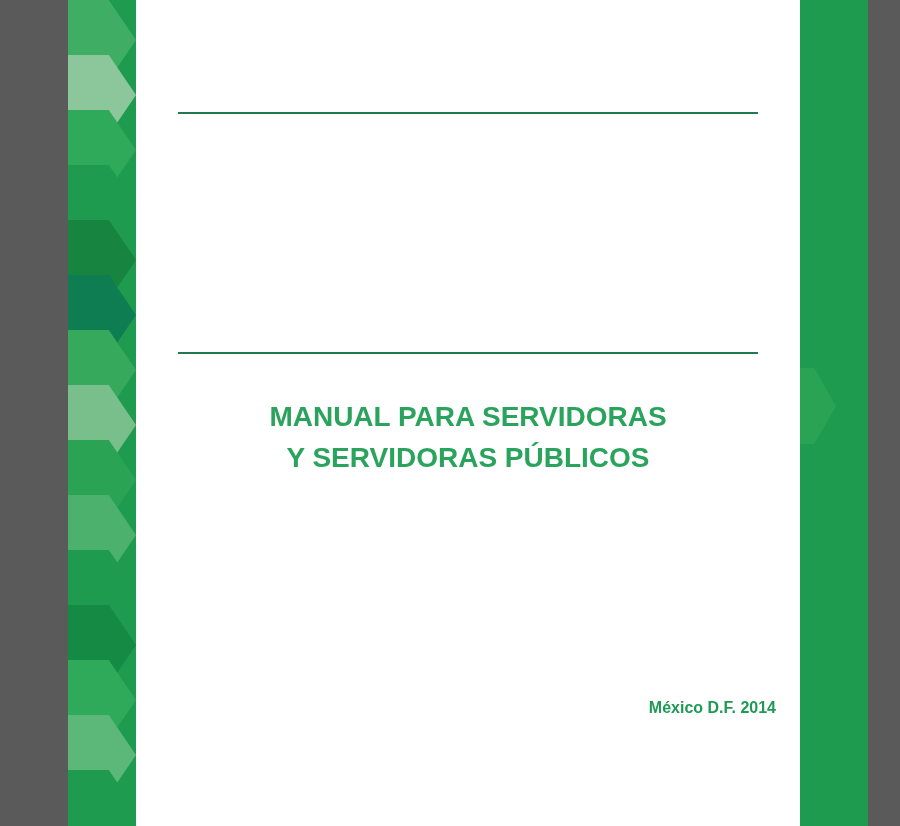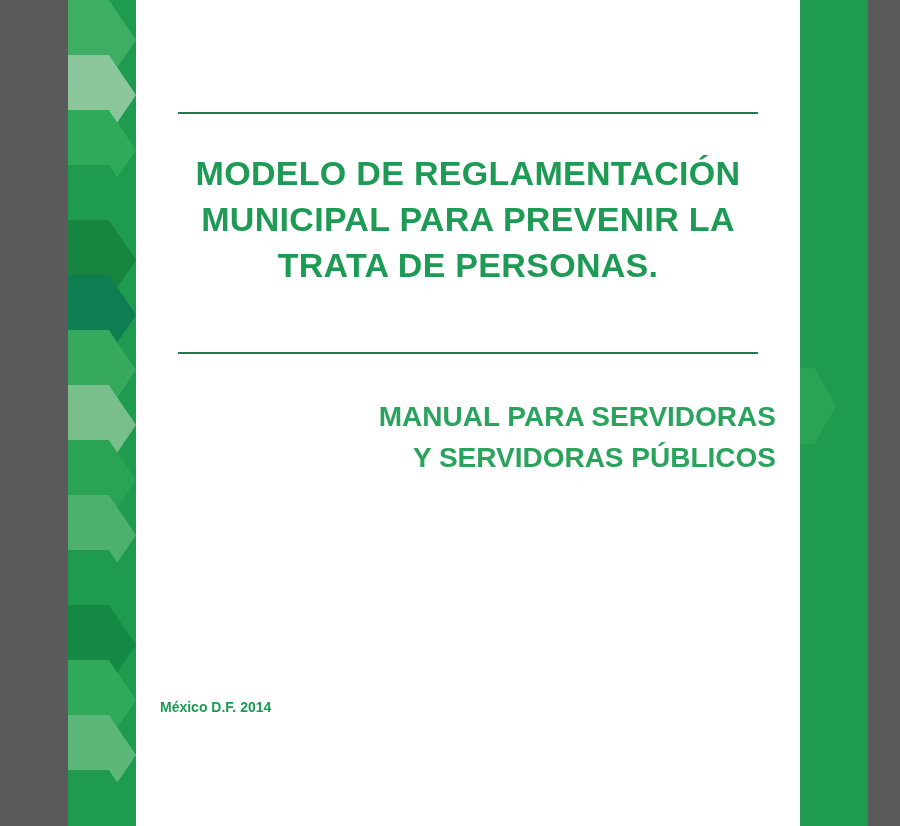--- a/index.html
+++ b/index.html
@@ -101,38 +101,38 @@
     letter-spacing: 0.3px;
     line-height: 46px;
     white-space: nowrap;
   }
 
   .subtitle-block {
     position: absolute;
     left: 24px;
     top: 396px;
     width: 616px;
-    text-align: right;
+    text-align: center;
   }
   .subtitle-line {
     color: #2aa35c;
     font-size: 28px;
     font-weight: bold;
     line-height: 41px;
     white-space: nowrap;
   }
 
   .imprint {
     position: absolute;
     left: 24px;
     top: 699px;
     width: 616px;
-    text-align: left;
+    text-align: right;
     color: #1d9a54;
-    font-size: 14px;
+    font-size: 16px;
     font-weight: bold;
   }
 
   .watermark {
     position: absolute;
     left: 78px;
     top: 14px;
     width: 140px;
     height: 36px;
     color: #f1f1f1;
@@ -167,25 +167,20 @@
       <div class="chev" style="top: 770px; background: rgb(30, 155, 78);"></div>
     </div>
   <div class="chev-right"></div>
 
   <div class="sheet">
 
     <div class="watermark"></div>
 
     <div class="rule rule-top"></div>
 
-    <div class="title-block">
-      <div class="title-line">MODELO DE REGLAMENTACIÓN</div>
-      <div class="title-line">MUNICIPAL PARA PREVENIR LA</div>
-      <div class="title-line">TRATA DE PERSONAS.</div>
-    </div>
 
     <div class="rule rule-bottom"></div>
 
     <div class="subtitle-block">
       <div class="subtitle-line">MANUAL PARA SERVIDORAS</div>
       <div class="subtitle-line">Y SERVIDORAS PÚBLICOS</div>
     </div>
 
     <div class="imprint">México D.F.  2014</div>
 

